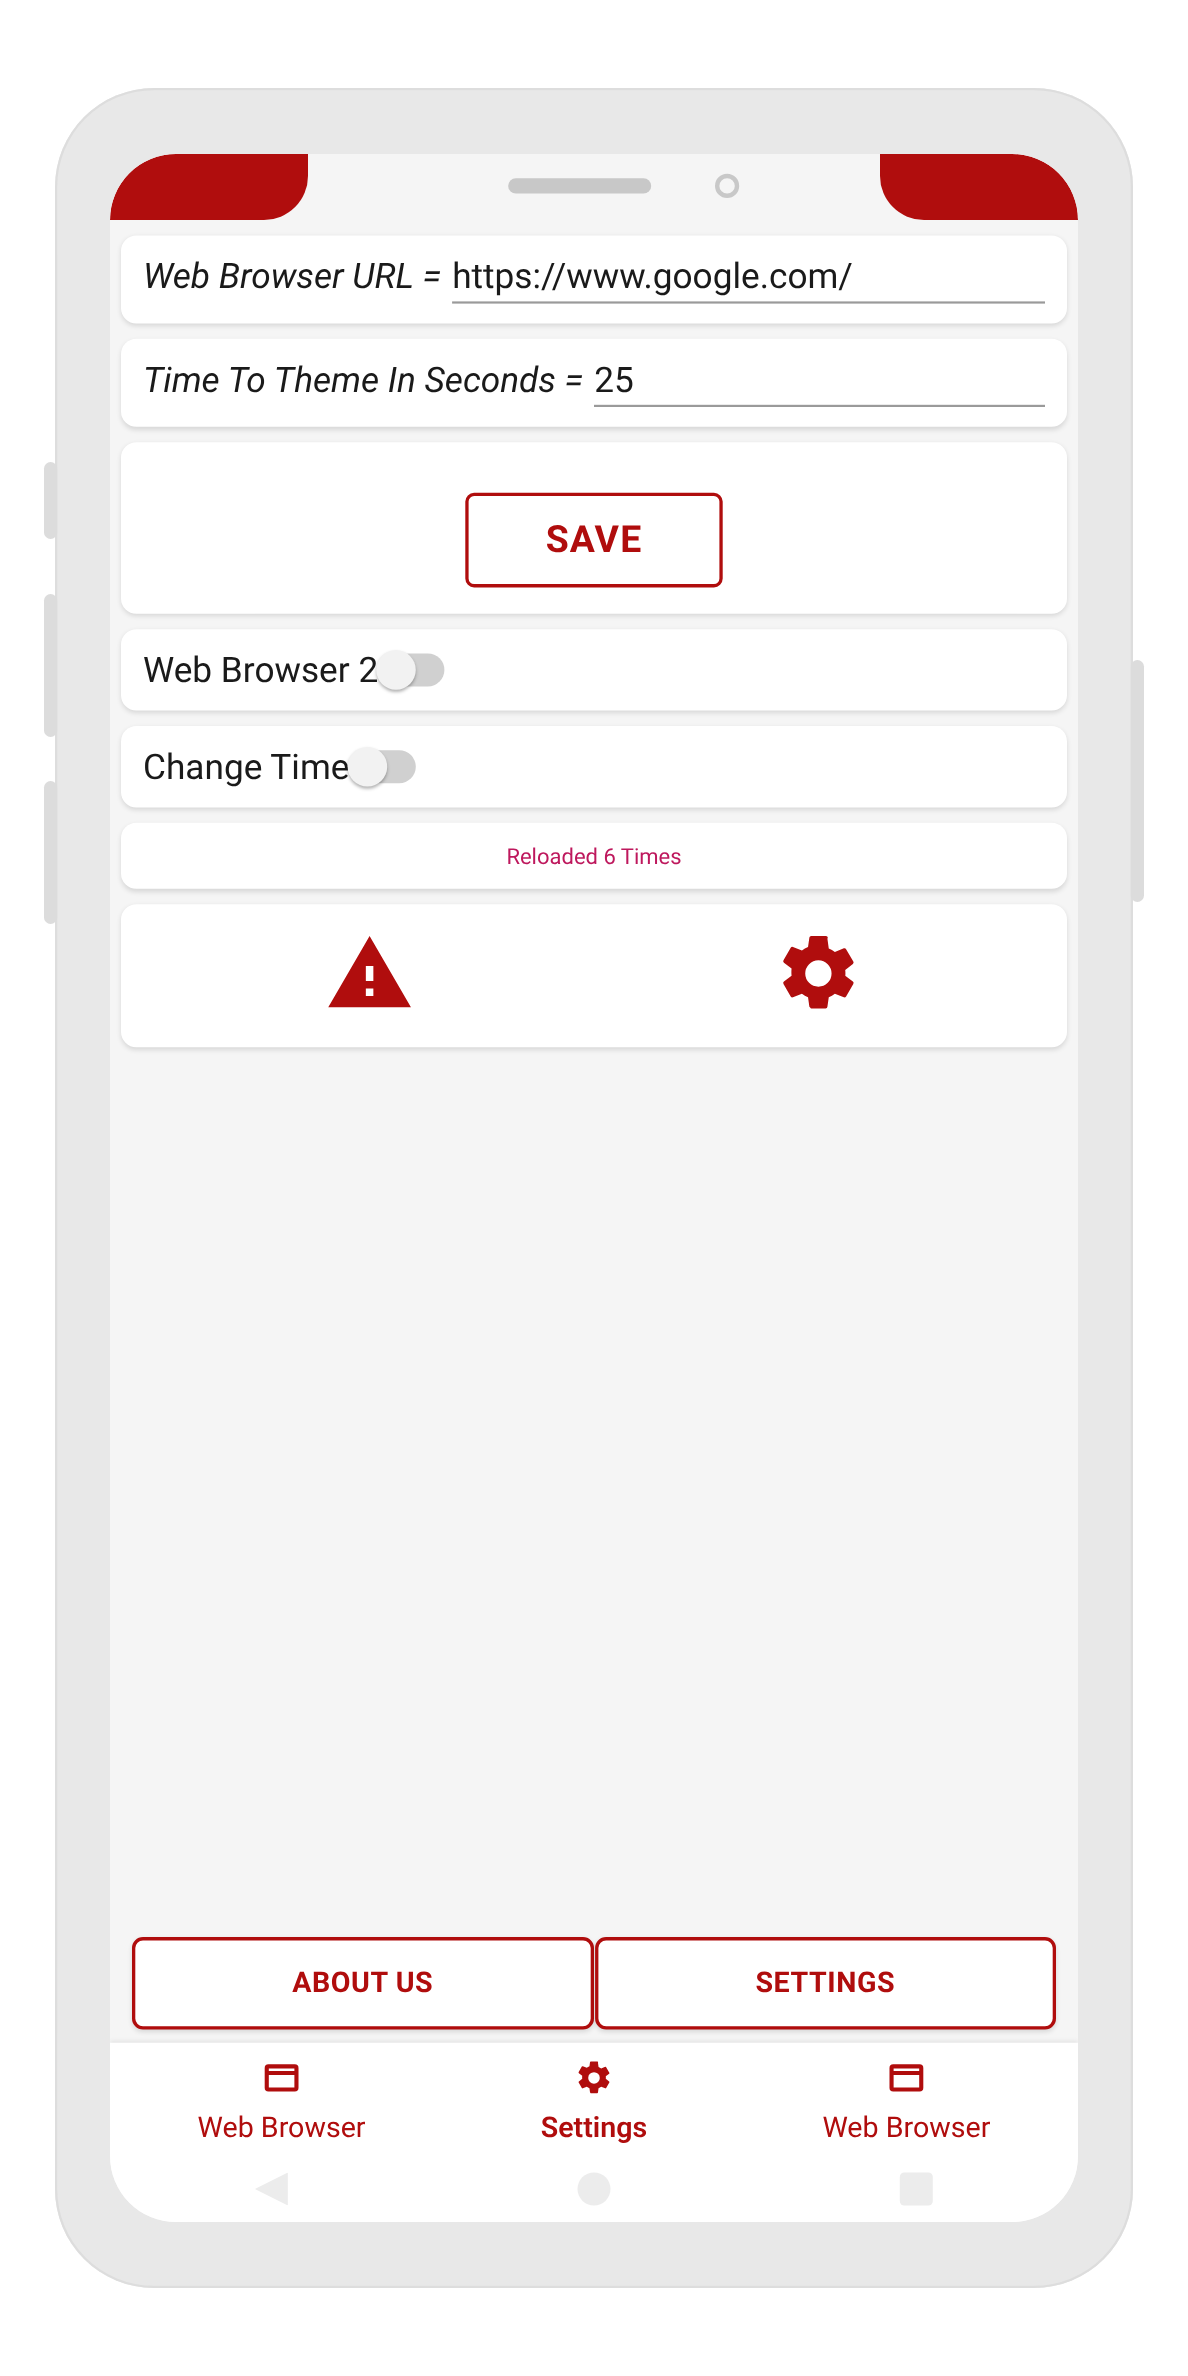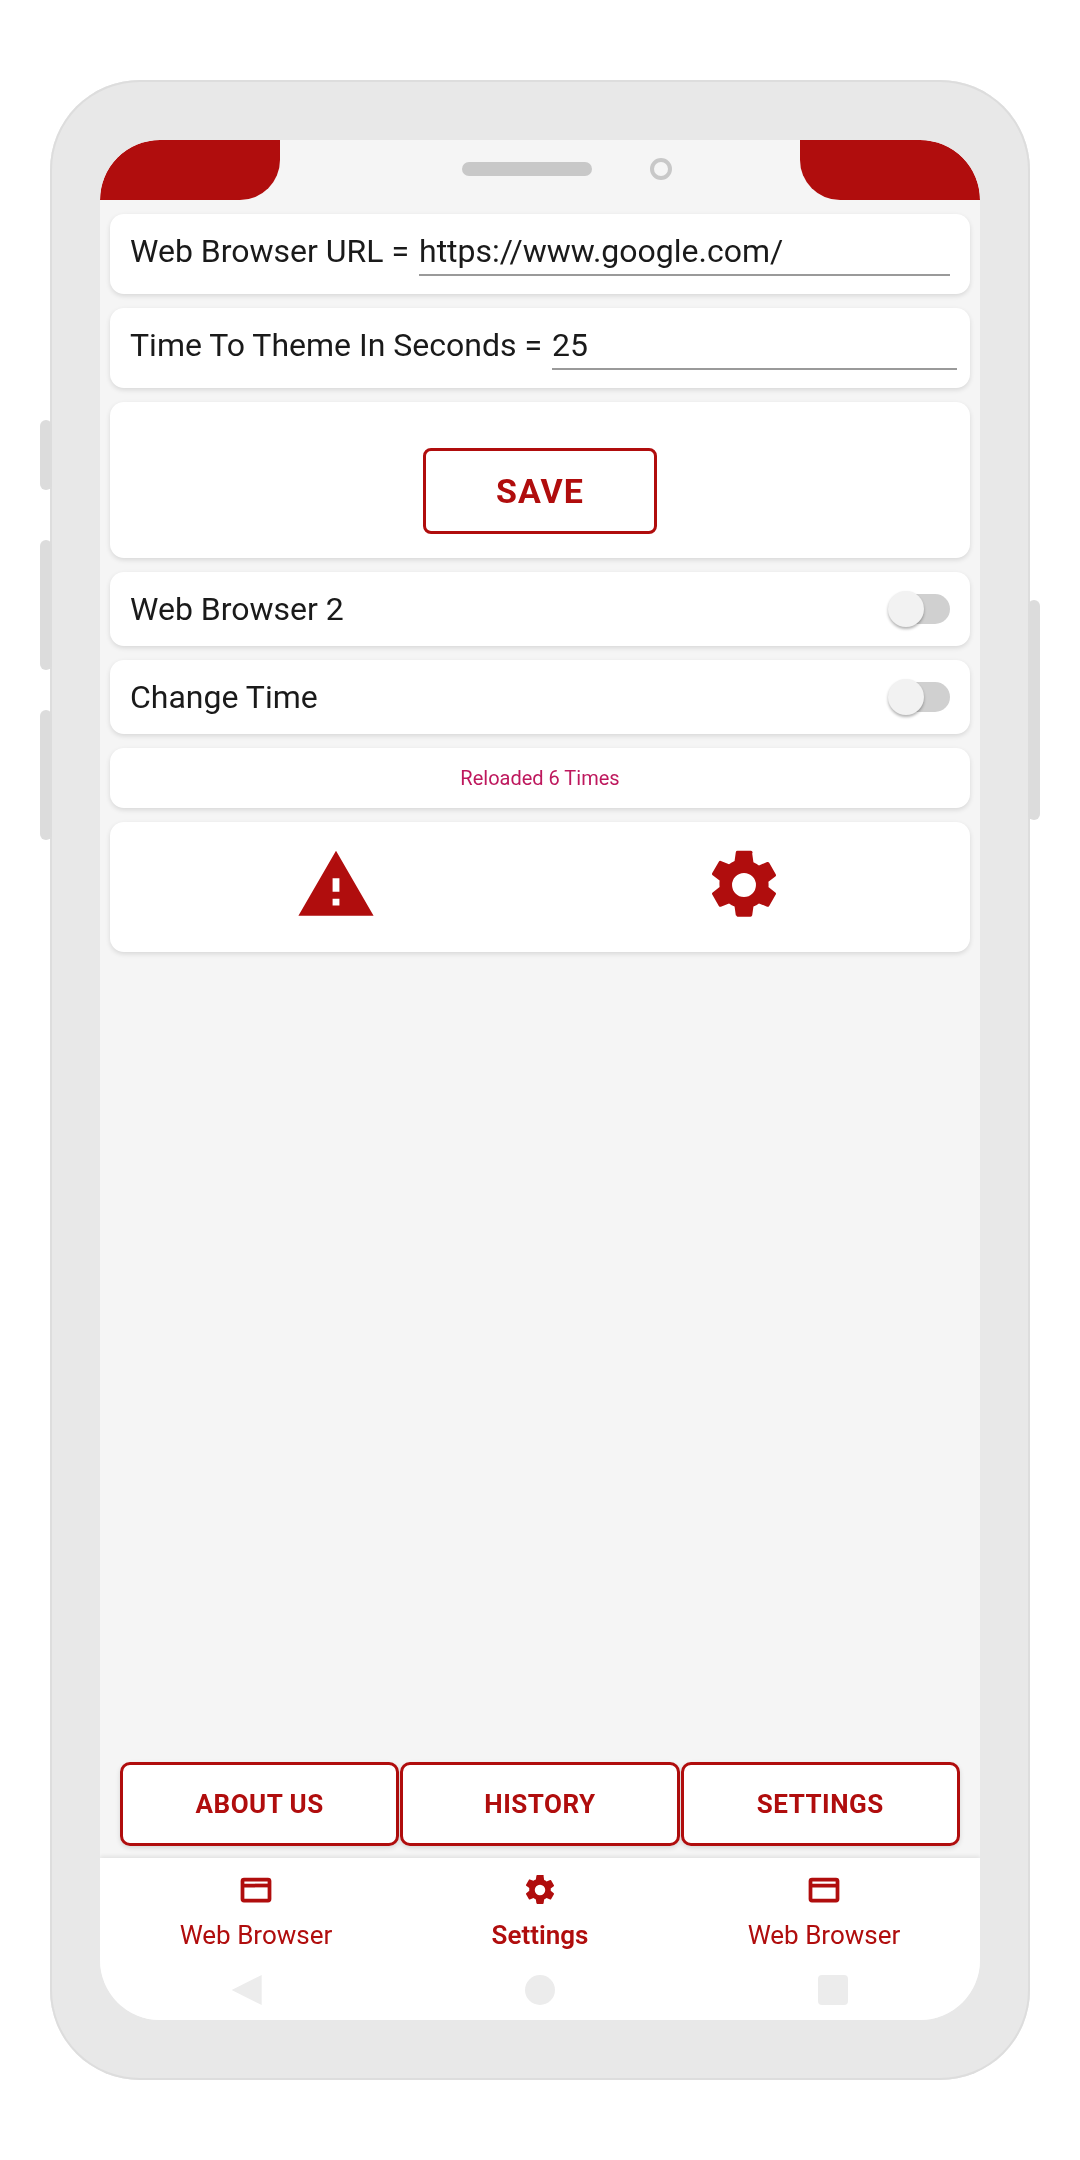--- a/index.html
+++ b/index.html
@@ -96,20 +96,21 @@
   }
   .url-row, .time-row {
     display: flex;
     align-items: baseline;
     font-size: 32px;
     color: #1a1a1a;
     gap: 10px;
   }
   .url-row .label, .time-row .label {
     white-space: nowrap;
+    font-style: italic;
   }
   .underline-input {
     flex: 1;
     border: none;
     border-bottom: 2px solid #9a9a9a;
     font-size: 32px;
     color: #1a1a1a;
     outline: none;
     background: transparent;
     padding-bottom: 4px;
@@ -128,21 +129,21 @@
     font-weight: 700;
     padding: 20px 70px;
     border-radius: 8px;
     cursor: pointer;
     font-family: inherit;
     letter-spacing: 1px;
     margin-top: 22px;
   }
   .toggle-row {
     display: flex;
-    justify-content: space-between;
+    justify-content: flex-start;
     align-items: center;
     font-size: 32px;
     color: #1a1a1a;
   }
   .toggle {
     width: 60px;
     height: 30px;
     background: #d0d0d0;
     border-radius: 20px;
     position: relative;
@@ -281,21 +282,20 @@
           <svg viewBox="0 0 24 24" fill="#b00d0d">
               <path d="M19.14 12.94a7.07 7.07 0 0 0 .05-.94 7.07 7.07 0 0 0-.05-.94l2.03-1.58a.5.5 0 0 0 .12-.64l-1.92-3.32a.5.5 0 0 0-.6-.22l-2.39.96a7.03 7.03 0 0 0-1.62-.94l-.36-2.54A.5.5 0 0 0 13.9 2h-3.8a.5.5 0 0 0-.5.42l-.36 2.54c-.58.24-1.12.55-1.62.94l-2.39-.96a.5.5 0 0 0-.6.22L2.71 8.48a.5.5 0 0 0 .12.64l2.03 1.58c-.03.31-.05.63-.05.94s.02.63.05.94L2.83 14.16a.5.5 0 0 0-.12.64l1.92 3.32c.13.22.39.31.6.22l2.39-.96c.5.39 1.04.7 1.62.94l.36 2.54c.4.24.25.42.5.42h3.8a.5.5 0 0 0 .5-.42l.36-2.54c.58-.24 1.12-.55 1.62-.94l2.39.96c.21.09.47 0 .6-.22l1.92-3.32a.5.5 0 0 0-.12-.64l-2.03-1.58zM12 15.5A3.5 3.5 0 1 1 12 8.5a3.5 3.5 0 0 1 0 7z"></path>
             </svg>
         </span>
       </div>
 
       <div class="spacer"></div>
 
       <div class="bottom-buttons">
         <button class="bottom-btn">ABOUT US</button>
-        <button class="bottom-btn">HISTORY</button>
         <button class="bottom-btn">SETTINGS</button>
       </div>
 
     </div>
 
     <div class="nav-bar">
       <div class="nav-item">
         <span>
           <svg viewBox="0 0 24 24" fill="none" stroke="#b00d0d" stroke-width="2.5">
               <rect x="3" y="5" width="18" height="14" rx="1"></rect>

